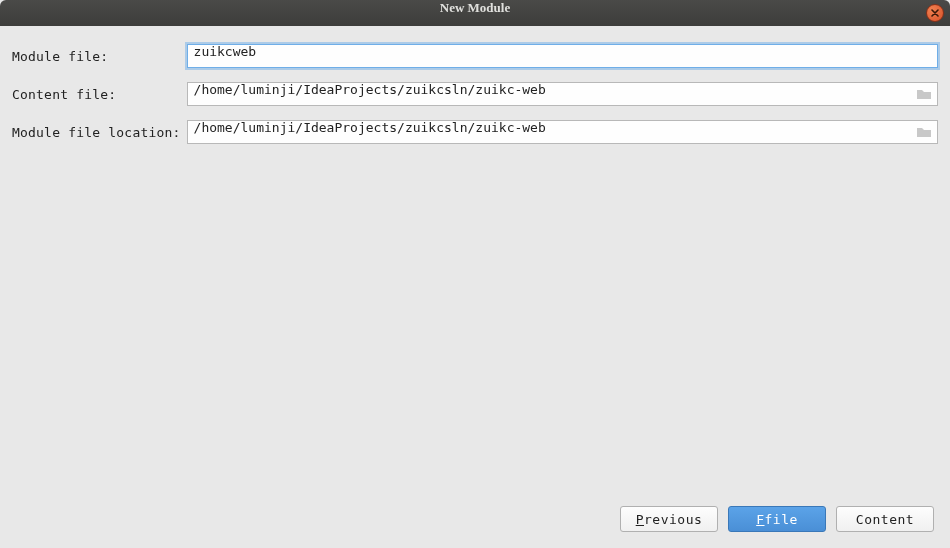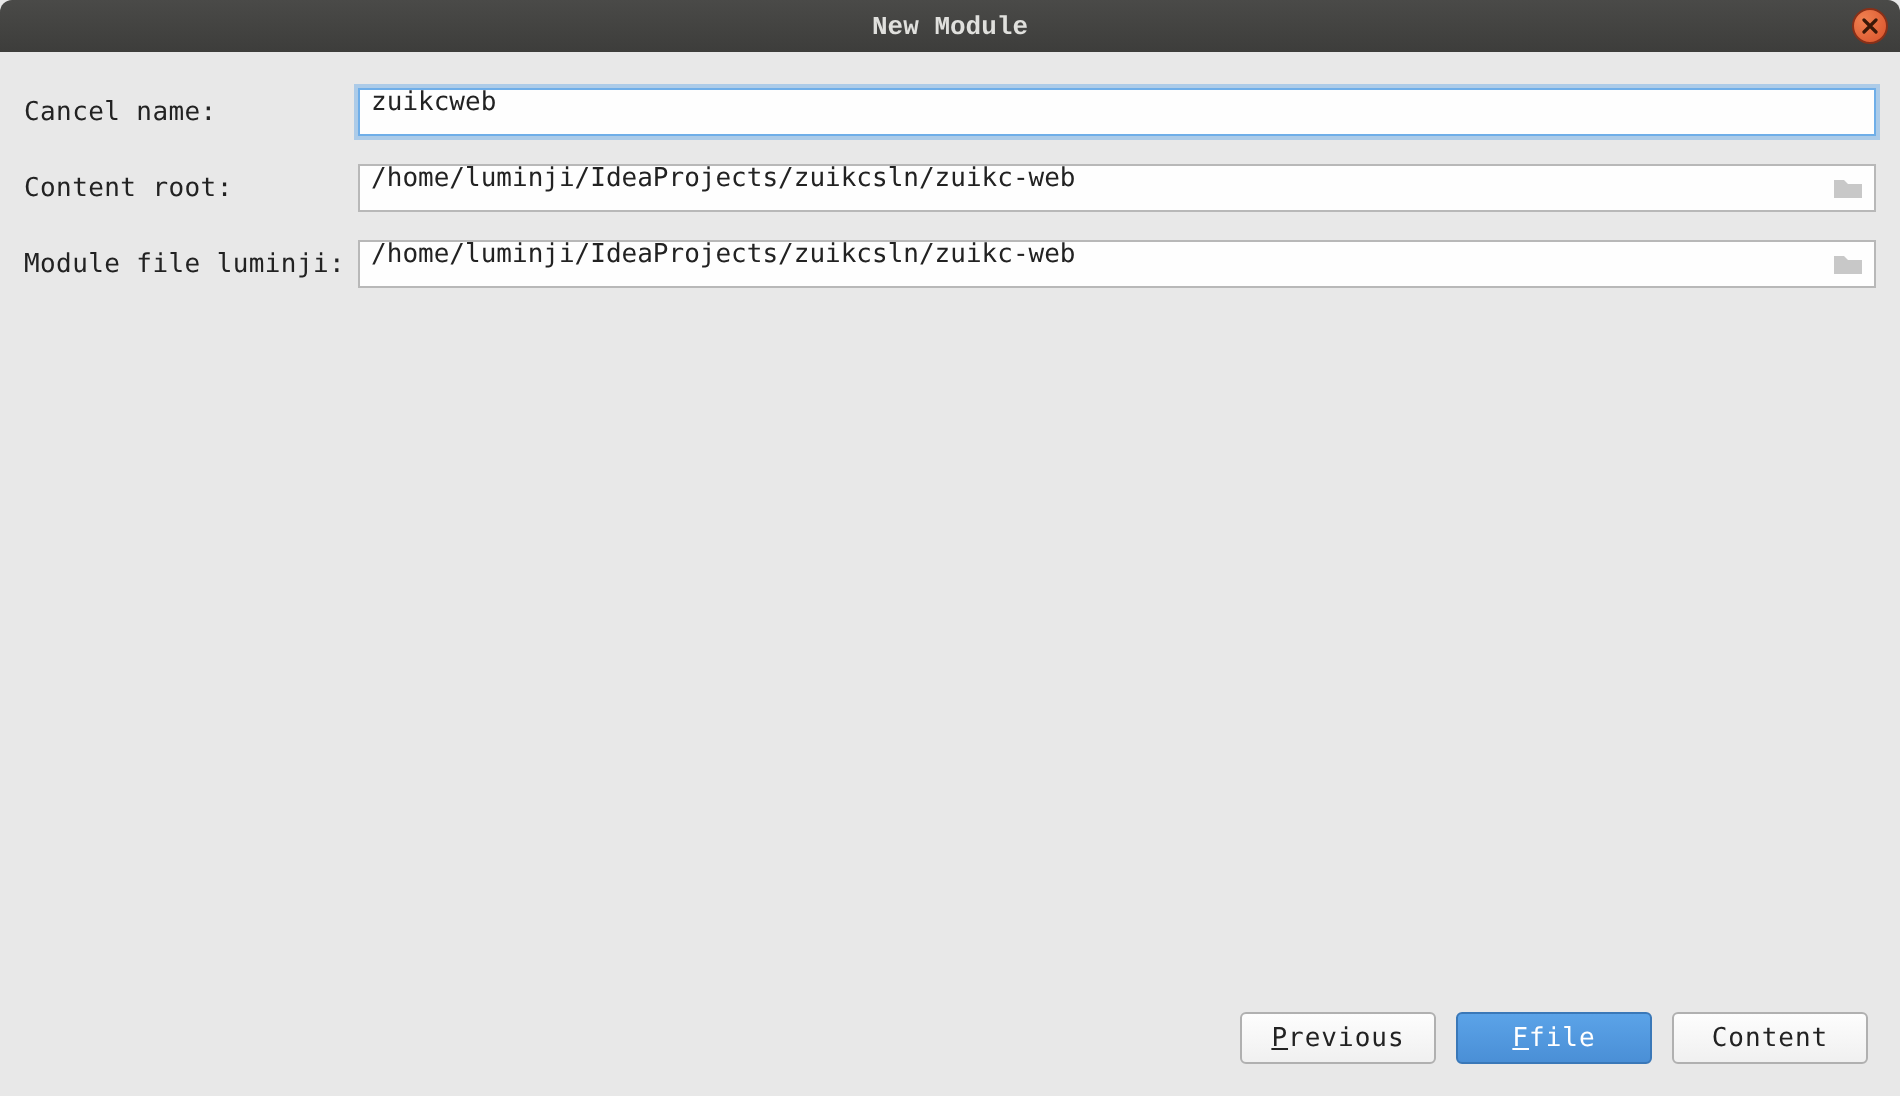--- a/index.html
+++ b/index.html
@@ -15,25 +15,24 @@
       width: 950px;
       height: 548px;
       background: #e8e8e8;
       display: flex;
       flex-direction: column;
     }
     .titlebar {
       background: linear-gradient(to bottom, #4a4a48, #3d3d3b);
       height: 26px;
       display: flex;
-      align-items: center;
       justify-content: center;
       position: relative;
       color: #e0e0dd;
-      font-family: Liberation Mono, monospace;
+      font-family: Liberation Serif, serif;
       font-size: 13px;
       font-weight: bold;
       border-top-left-radius: 6px;
       border-top-right-radius: 6px;
     }
     .close-btn {
       position: absolute;
       right: 6px;
       top: 4px;
       width: 18px;
@@ -133,34 +132,34 @@
     <div class="close-btn">
       <svg viewBox="0 0 8 8">
         <path d="M1 1 L7 7 M7 1 L1 7" stroke="#3a1808" stroke-width="1.6" stroke-linecap="round"></path>
       </svg>
     </div>
   </div>
 
   <div class="content">
     <div class="form-grid">
 
-      <div class="form-label">Cancel name:</div>
+      <div class="form-label">Module file:</div>
       <div class="input-wrap">
         <input type="text" class="text-input focused" value="zuikcweb" style="">
       </div>
 
-      <div class="form-label">Content root:</div>
+      <div class="form-label">Content file:</div>
       <div class="input-wrap">
         <input type="text" class="text-input" value="/home/luminji/IdeaProjects/zuikcsln/zuikc-web" style="">
         <svg class="browse-icon" viewBox="0 0 16 14">
           <path d="M1 3 L1 12 L15 12 L15 5 L8 5 L6 3 Z" fill="#888"></path>
         </svg>
       </div>
 
-      <div class="form-label">Module file luminji:</div>
+      <div class="form-label">Module file location:</div>
       <div class="input-wrap">
         <input type="text" class="text-input" value="/home/luminji/IdeaProjects/zuikcsln/zuikc-web" style="">
         <svg class="browse-icon" viewBox="0 0 16 14">
           <path d="M1 3 L1 12 L15 12 L15 5 L8 5 L6 3 Z" fill="#888"></path>
         </svg>
       </div>
 
     </div>
 
     <div class="spacer"></div>

